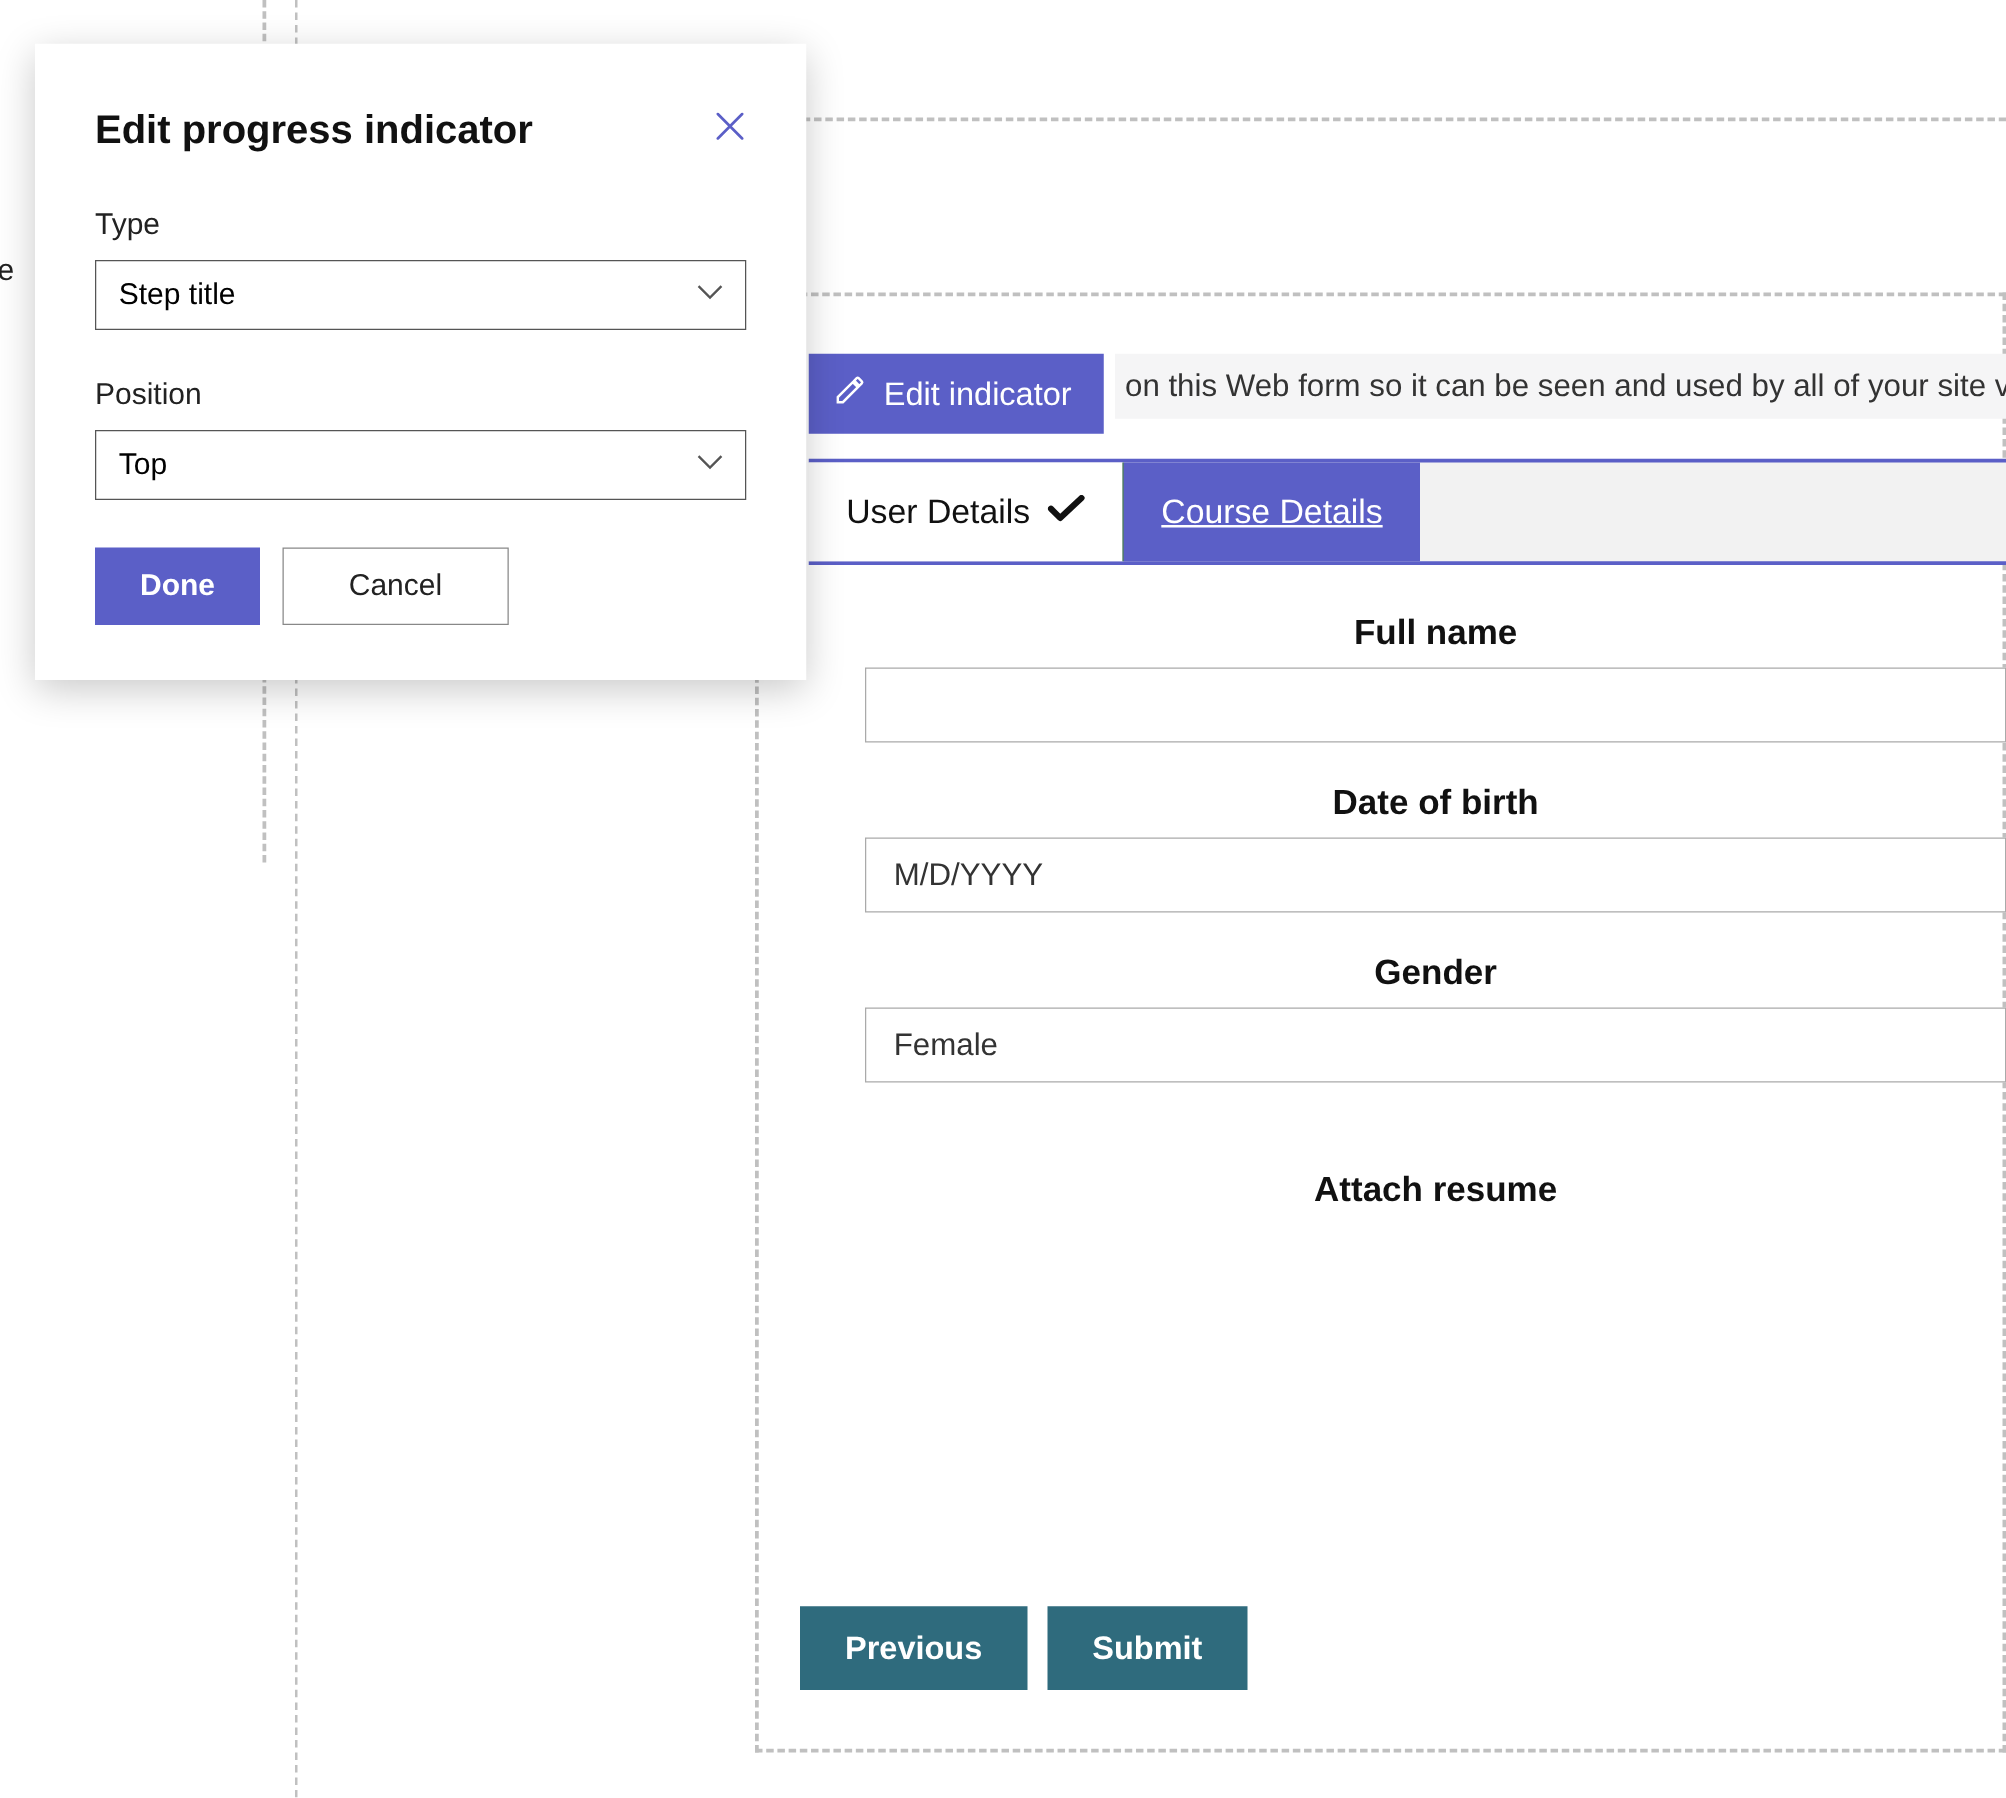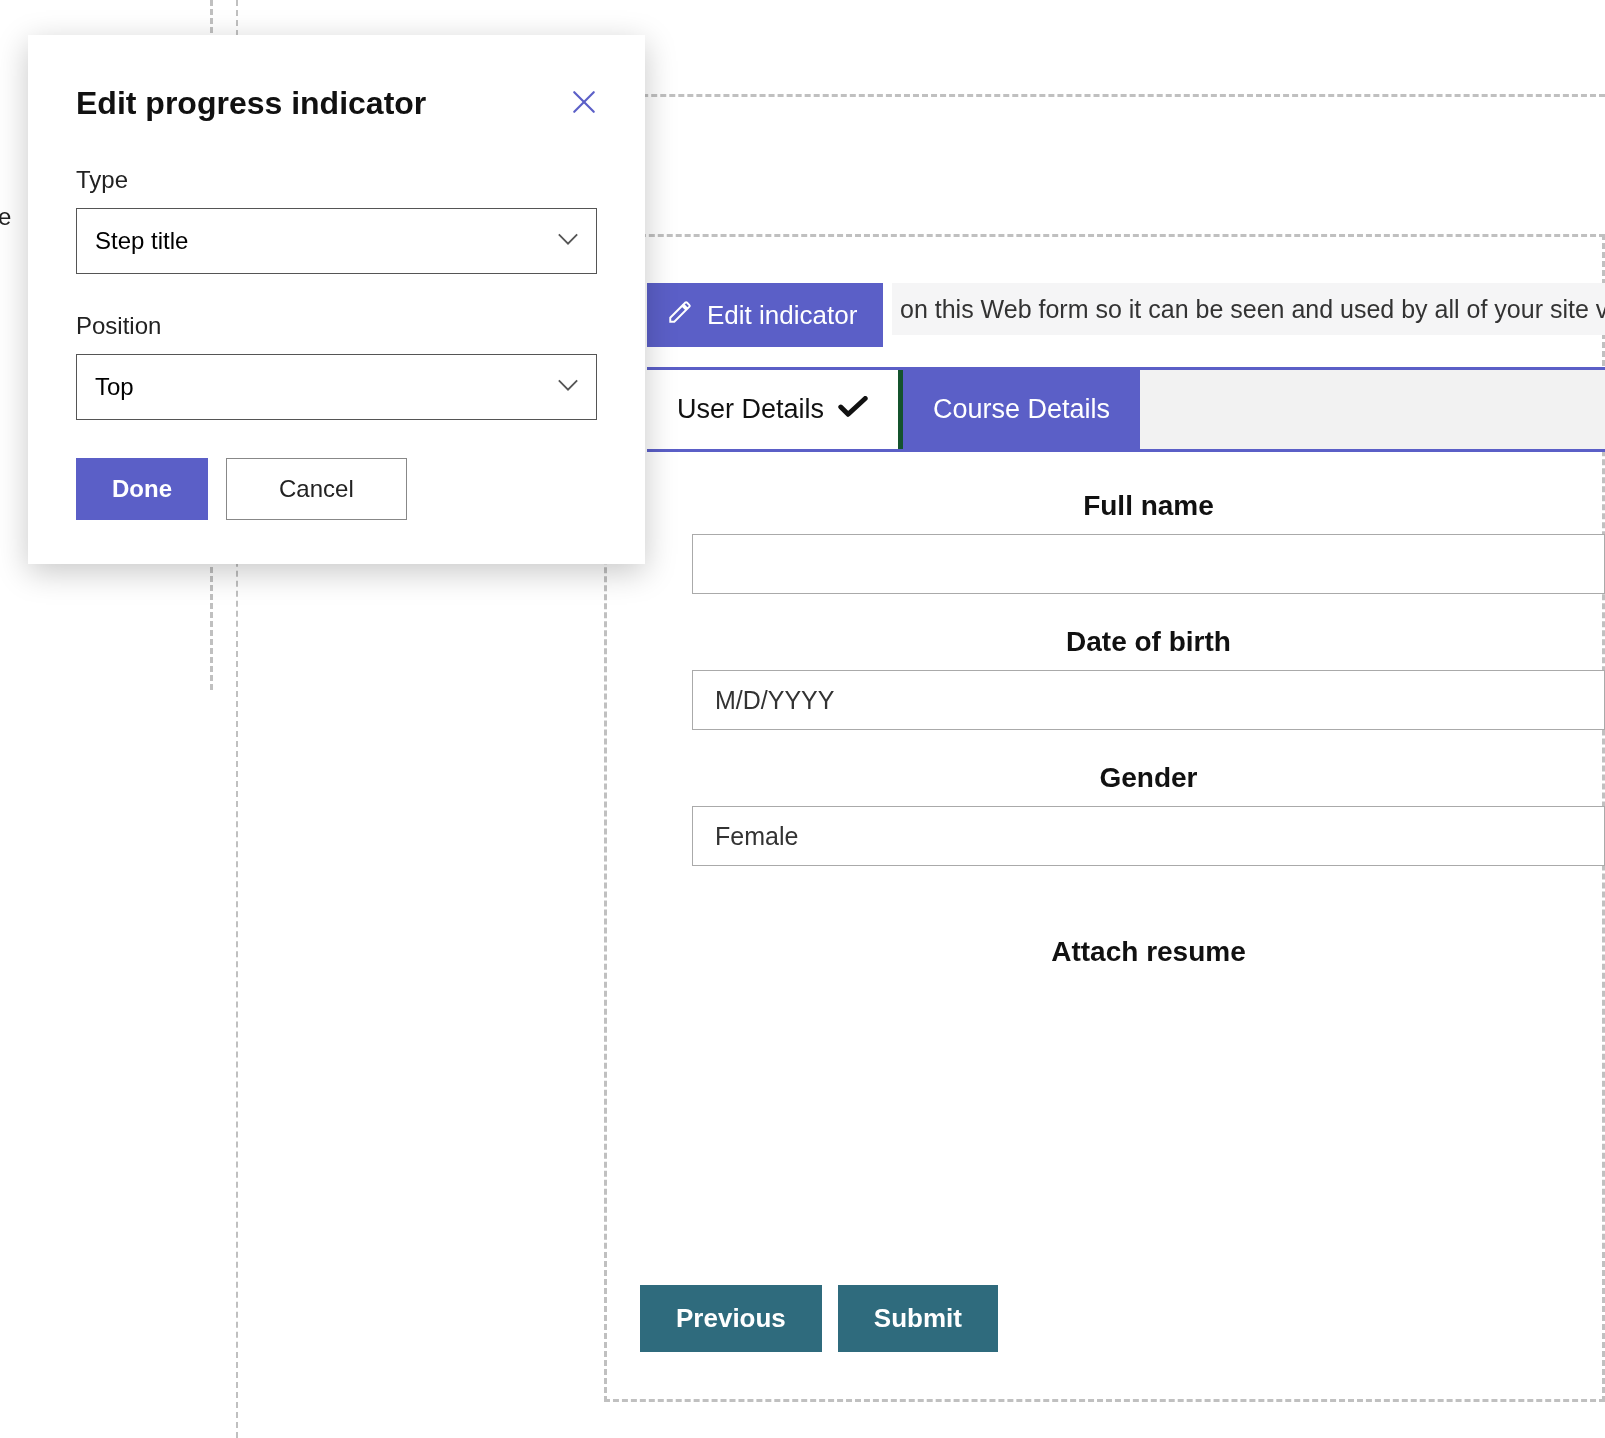--- a/index.html
+++ b/index.html
@@ -89,27 +89,28 @@
     height: 100%;
     display: flex;
     align-items: center;
     gap: 14px;
     padding: 0 30px;
     font-size: 27px;
     cursor: pointer;
   }
   .tab.completed {
     background: #fff;
-    border-right: 5px solid #14532d;
+    border-right: 1px solid #14532d;
     color: #111;
   }
   .tab.completed svg { width: 30px; height: 22px; }
   .tab.active {
     background: #5b5fc7;
     color: #fff;
+    text-decoration: underline;
   }
 
   
   .form-area {
     position: absolute;
     left: 692px;
     top: 490px;
     right: 0;
   }
   .field-group { margin-bottom: 32px; }
@@ -197,21 +198,21 @@
     font-size: 24px;
     color: #222;
     margin-bottom: 14px;
   }
   .modal-select-wrap {
     position: relative;
     margin-bottom: 38px;
   }
   .modal-select {
     width: 100%;
-    height: 66px;
+    height: 56px;
     border: 1.5px solid #555;
     font-size: 24px;
     padding: 0 18px;
     background: #fff;
     font-family: inherit;
     appearance: none;
     -webkit-appearance: none;
     cursor: pointer;
   }
   .modal-select-wrap .chev {

